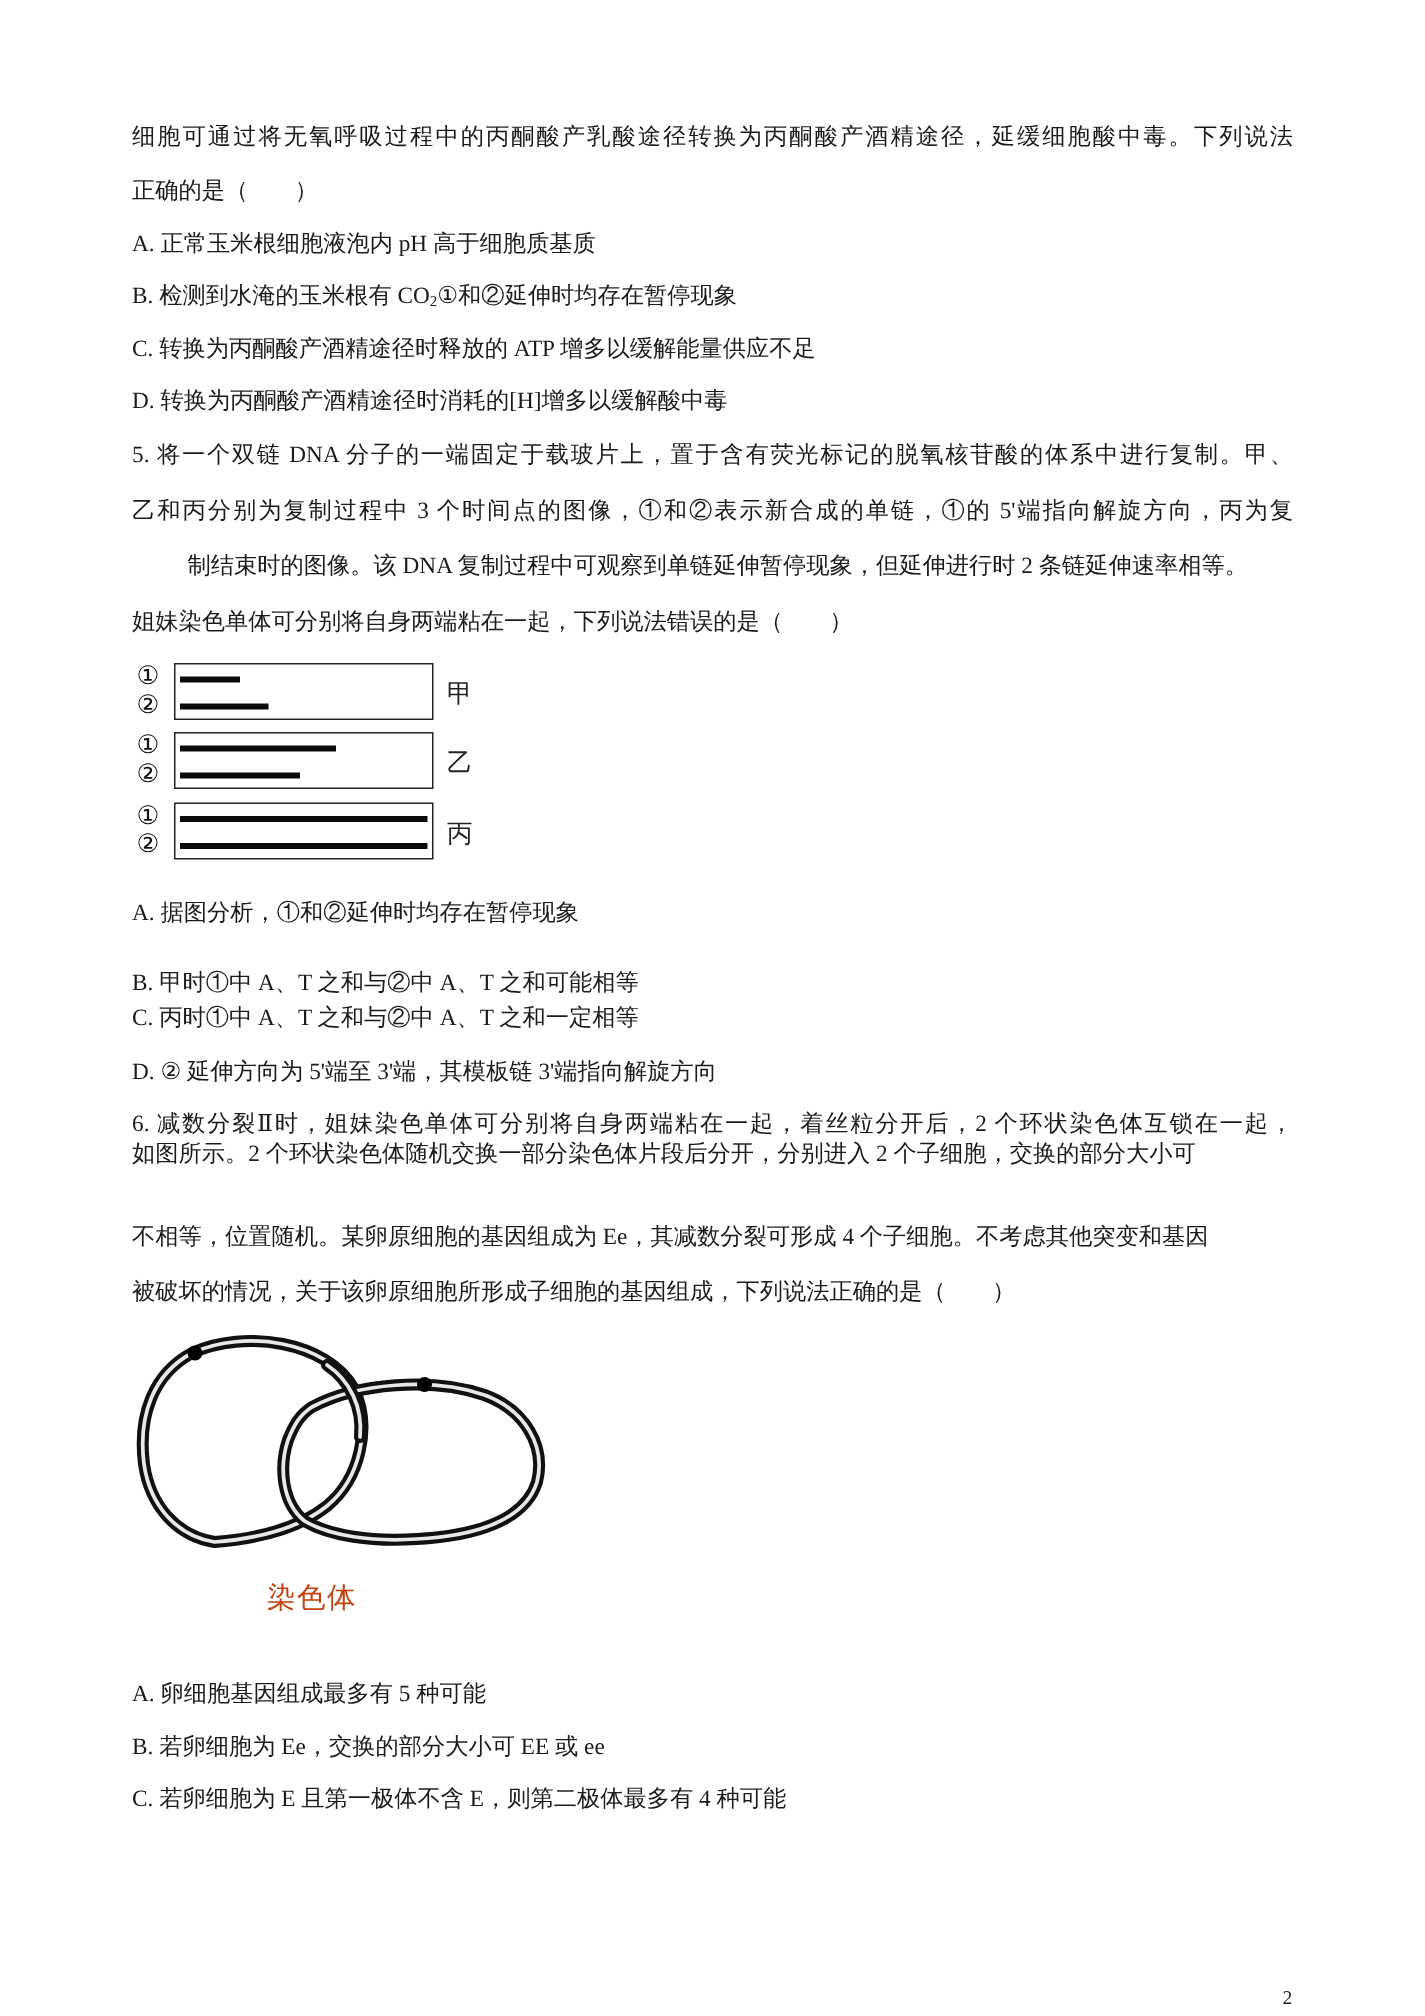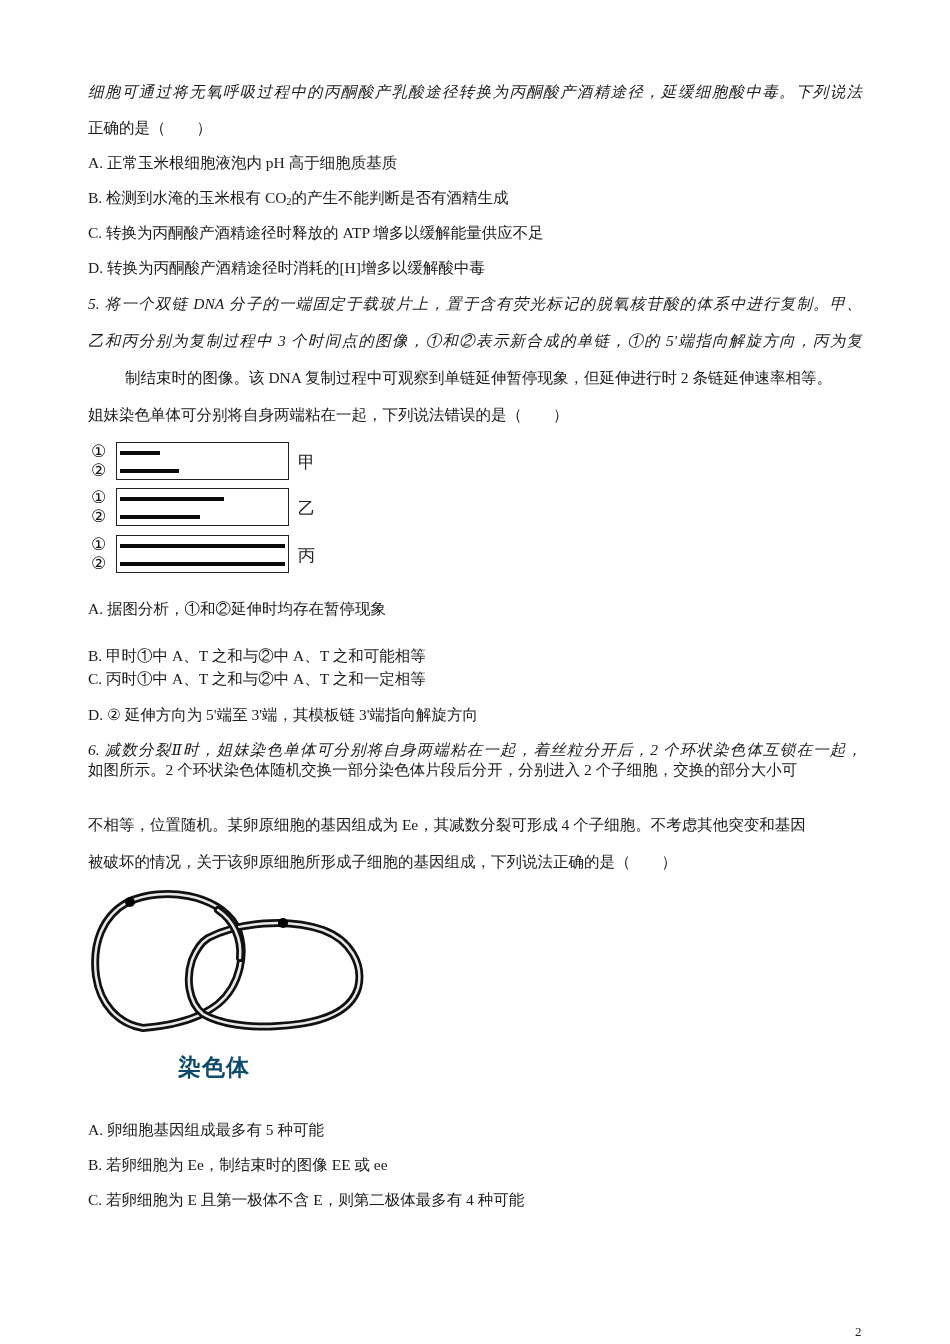--- a/index.html
+++ b/index.html
@@ -20,21 +20,20 @@
       left: 88px;
       font-size: 15.5px;
       line-height: 20px;
       white-space: nowrap;
     }
     .line.justify {
       width: 774px;
       text-align: justify;
       text-align-last: justify;
       white-space: normal;
-      font-style: italic;
     }
     sub { font-size: 10px; vertical-align: -2px; line-height: 0; }
 
     
     .dna-fig {
       position: absolute;
       left: 88px;
       top: 440px;
       width: 240px;
       height: 140px;
@@ -83,41 +82,40 @@
       left: 88px;
       top: 886px;
       width: 280px;
       height: 200px;
     }
     .chromo-caption {
       position: absolute;
       left: 90px;
       top: 166px;
       font-family: "DejaVu Sans", sans-serif;
-      font-size: 23px;
-      color: #0c4a6e;
+      font-size: 19px;
+      color: #c2410c;
       letter-spacing: 1px;
-      font-weight: bold;
     }
 
     .page-number {
       position: absolute;
       left: 855px;
       top: 1324px;
       font-size: 13px;
       color: #222;
     }
   </style>
 </head>
 <body>
 
 <div class="line justify" style="top:82px;">细胞可通过将无氧呼吸过程中的丙酮酸产乳酸途径转换为丙酮酸产酒精途径，延缓细胞酸中毒。下列说法</div>
 <div class="line" style="top:118px;">正确的是（　　）</div>
 <div class="line" style="top:153px;">A. 正常玉米根细胞液泡内 pH 高于细胞质基质</div>
-<div class="line" style="top:188px;"><span>B. 检测到水淹的玉米根有 CO</span><sub>2</sub><span>的产生不能判断是否有酒精生成</span></div>
+<div class="line" style="top:188px;"><span>B. 检测到水淹的玉米根有 CO</span><sub>2</sub><span>①和②延伸时均存在暂停现象</span></div>
 <div class="line" style="top:223px;">C. 转换为丙酮酸产酒精途径时释放的 ATP 增多以缓解能量供应不足</div>
 <div class="line" style="top:258px;">D. 转换为丙酮酸产酒精途径时消耗的[H]增多以缓解酸中毒</div>
 
 <div class="line justify" style="top:294px;">5. 将一个双链 DNA 分子的一端固定于载玻片上，置于含有荧光标记的脱氧核苷酸的体系中进行复制。甲、</div>
 <div class="line justify" style="top:331px;">乙和丙分别为复制过程中 3 个时间点的图像，①和②表示新合成的单链，①的 5'端指向解旋方向，丙为复</div>
 <div class="line" style="top:368px;margin-left:37px;">制结束时的图像。该 DNA 复制过程中可观察到单链延伸暂停现象，但延伸进行时 2 条链延伸速率相等。</div>
 <div class="line" style="top:405px;">姐妹染色单体可分别将自身两端粘在一起，下列说法错误的是（　　）</div>
 
 <div class="dna-fig">
 
@@ -174,16 +172,16 @@
     <path d="M130,24 C145,34 154,52 152,72" fill="none" stroke="#111" stroke-width="8" stroke-linecap="round"></path>
     <path d="M130,24 C145,34 154,52 152,72" fill="none" stroke="#e8e8e8" stroke-width="2.5" stroke-linecap="round"></path>
 
     <circle cx="42" cy="16" r="5" fill="#000"></circle>
     <circle cx="195" cy="37" r="5" fill="#000"></circle>
   </svg>
   <span class="chromo-caption">染色体</span>
 </div>
 
 <div class="line" style="top:1120px;">A. 卵细胞基因组成最多有 5 种可能</div>
-<div class="line" style="top:1155px;">B. 若卵细胞为 Ee，制结束时的图像 EE 或 ee</div>
+<div class="line" style="top:1155px;">B. 若卵细胞为 Ee，交换的部分大小可 EE 或 ee</div>
 <div class="line" style="top:1190px;">C. 若卵细胞为 E 且第一极体不含 E，则第二极体最多有 4 种可能</div>
 
 <div class="page-number">2</div>
 
 </body></html>

